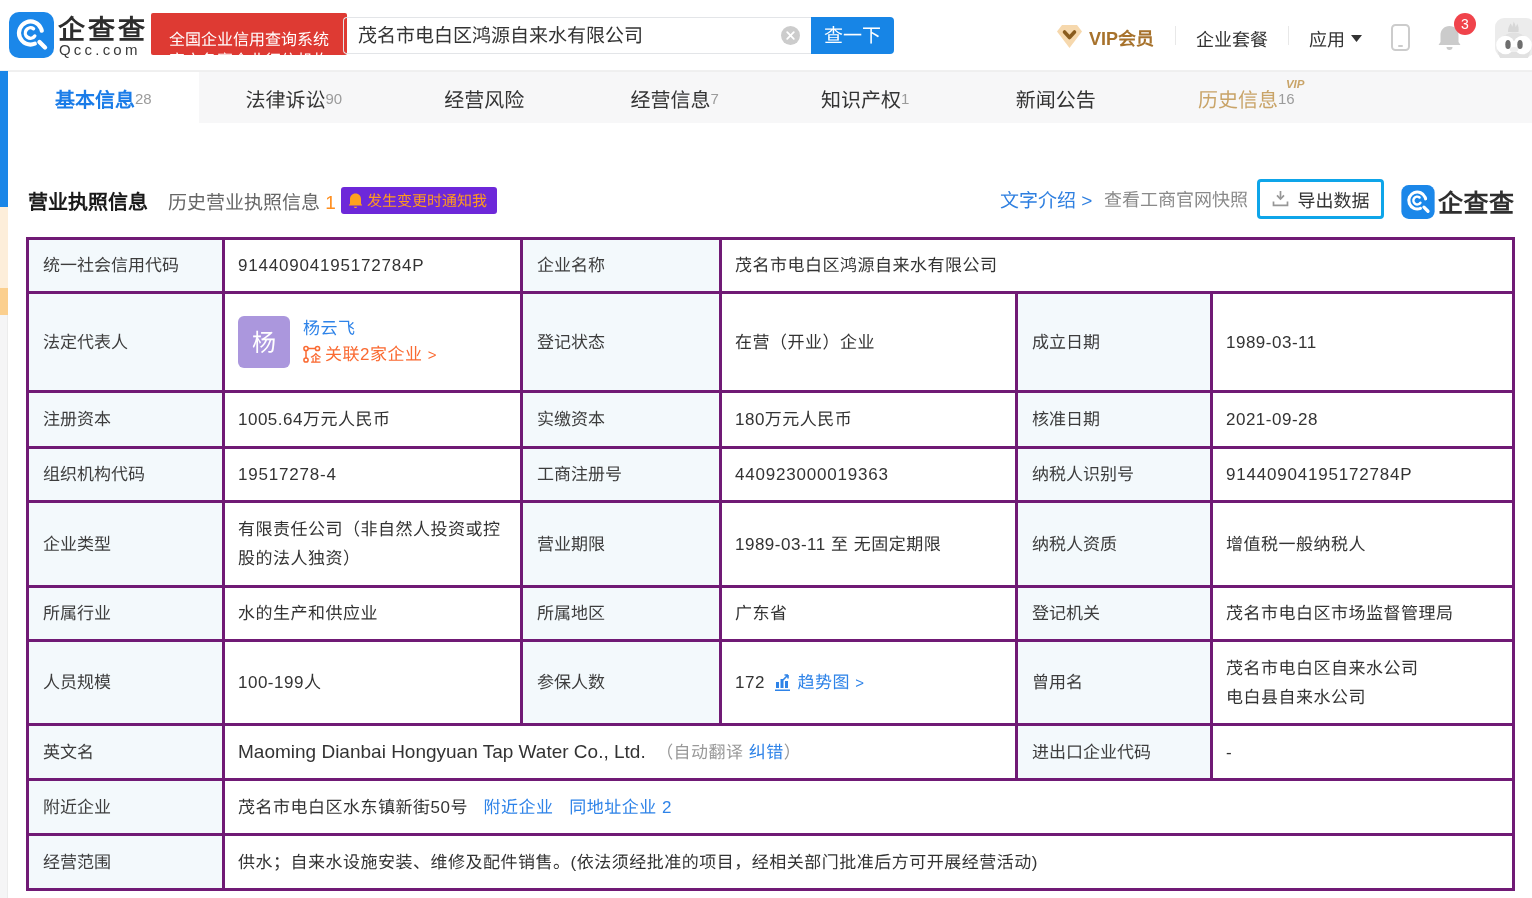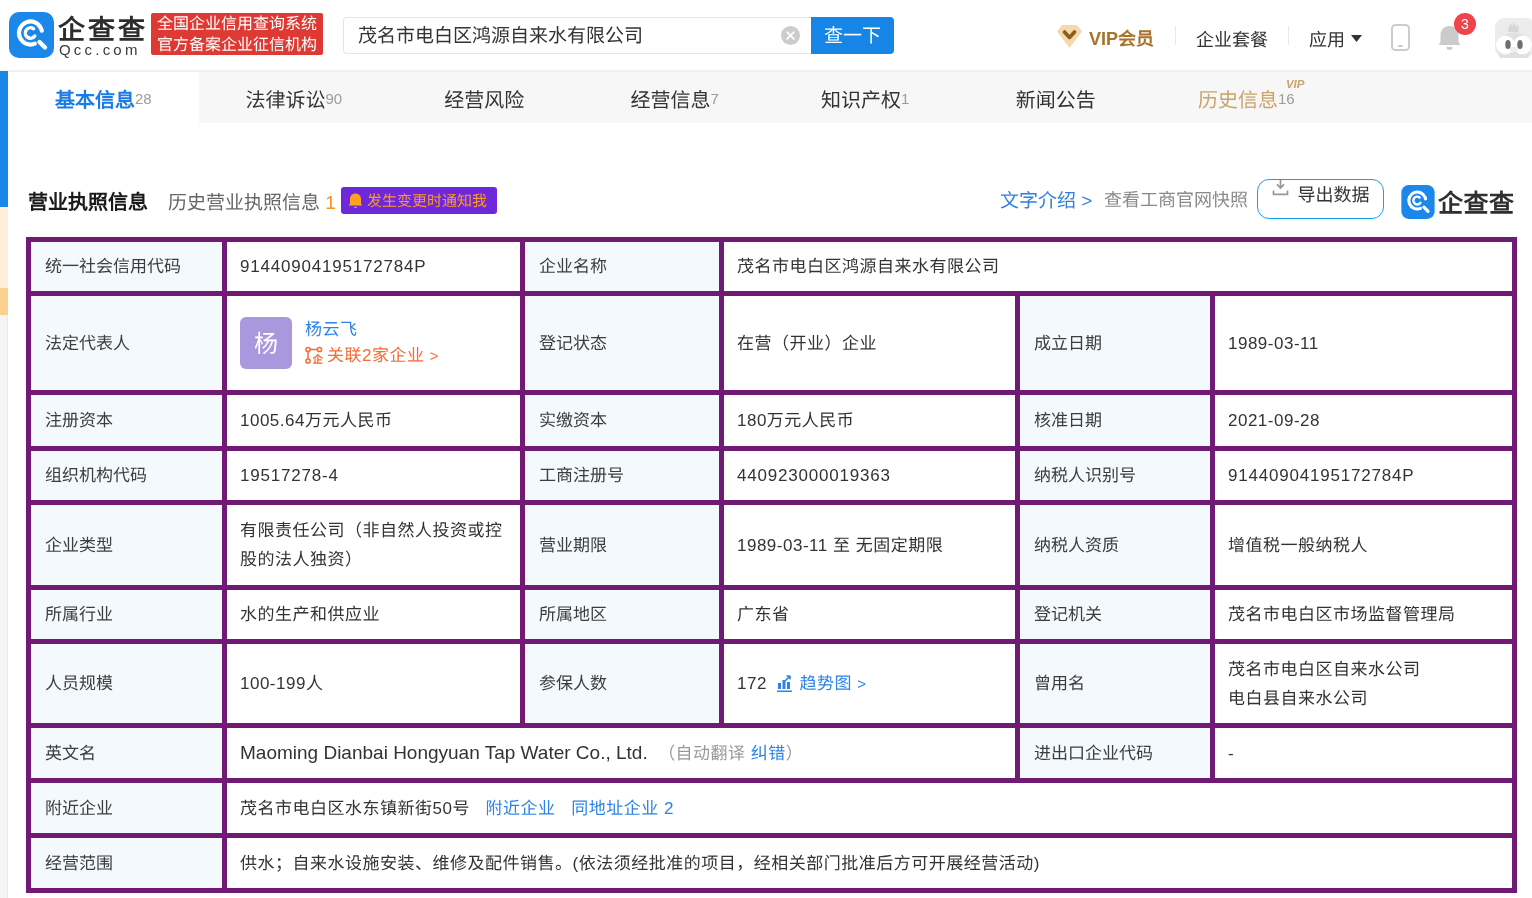--- a/index.html
+++ b/index.html
@@ -12,22 +12,22 @@
 .strip{position:absolute;left:0;width:8px}
 .st-blue{top:71px;height:136px;background:#1a86e8}
 .st-peach{top:207px;height:81px;background:#fdeeda}
 .st-orange{top:288px;height:27px;background:#fbcf8e}
 .st-grey{top:315px;height:583px;background:#f5f5f6;border-right:1px solid #ececec}
 
 
 #header{position:absolute;left:0;top:0;width:1532px;height:71px;background:#fff;border-bottom:1px solid #f0f0f0}
 .logoname{position:absolute;left:58px;top:15px;font-size:27px;font-weight:bold;color:#2d2d2d;letter-spacing:3px;line-height:30px}
 .logosub{position:absolute;left:59px;top:41px;font-size:15px;font-weight:normal;color:#3a3a3a;letter-spacing:3.2px}
-.redbadge{position:absolute;left:151px;top:13px;width:172px;height:42px;background:#de3a33;color:#fff;
-font-size:16px;line-height:21px;text-align:center;border-radius:2px;padding-top:0px}
+.redbadge{position:absolute;left:151px;top:13px;width:196px;height:42px;background:#de3a33;color:#fff;
+font-size:16px;line-height:21px;text-align:center;border-radius:2px;padding-top:16px}
 .search{position:absolute;left:343px;top:17px;width:468px;height:37px;border:1px solid #e3e5e8;border-right:none;
 border-radius:4px 0 0 4px;font-size:19px;color:#333;line-height:35px;padding-left:14px}
 .gobtn{position:absolute;left:811px;top:17px;width:83px;height:37px;background:#1785e6;color:#fff;
 font-size:19px;line-height:37px;text-align:center;border-radius:0 4px 4px 0}
 .viptxt{position:absolute;left:1089px;top:24px;font-size:18px;font-weight:bold;color:#a7722c}
 .hsep{position:absolute;top:26px;width:1px;height:19px;background:#e8e8e8}
 .hitem{position:absolute;top:25px;font-size:18px;color:#333}
 
 
 #nav{position:absolute;left:8px;top:71px;width:1524px;height:52px;background:#f7f7f8;border-top:1px solid #efefef;display:flex}
@@ -40,28 +40,28 @@
 
 
 .h1{position:absolute;left:28px;top:186px;font-size:20px;font-weight:bold;color:#1a1a1a}
 .h2{position:absolute;left:168px;top:187px;font-size:19px;color:#666}
 .h2 b{color:#ff8f1f;font-weight:normal}
 .notify{position:absolute;left:341px;top:187px;height:27px;background:#6d28d9;border-radius:3px;
 font-size:15px;color:#ff9a1e;line-height:27px;padding:0 10px 0 26px}
 .tools{position:absolute;top:185px;font-size:19px}
 .lnk{color:#2e7fe0;text-decoration:none}
 .grey{color:#8a8a8a}
-.expbtn{position:absolute;left:1257px;top:179px;width:127px;height:40px;border:1px solid #0ea5e9;border-radius:12px;
-display:flex;align-items:flex-start;justify-content:center;font-size:18px;color:#333;background:#fff}
+.expbtn{position:absolute;left:1257px;top:179px;width:127px;height:40px;border:3px solid #0ea5e9;border-radius:4px;
+display:flex;align-items:center;justify-content:center;font-size:18px;color:#333;background:#fff}
 .wmtext{position:absolute;left:1438px;top:183px;font-size:25px;font-weight:bold;color:#2f2f2f;letter-spacing:0.5px}
 
 
 table{position:absolute;left:26px;top:237px;width:1486px;border-collapse:collapse;table-layout:fixed;
 font-size:17px;color:#333;letter-spacing:0.5px}
-td{border:5px solid #701a75;vertical-align:middle;padding:0 10px 0 13px;line-height:29px}
+td{border:3px solid #701a75;vertical-align:middle;padding:0 10px 0 13px;line-height:29px}
 td.lbl{background:#f3f9fc;color:#3d3d3d;padding-left:14px;letter-spacing:0px}
 .blue{color:#2e83e8}
 .orange{color:#fa6a32}
 .g9{color:#999}
 .code{letter-spacing:0.8px}
 .person{display:flex;align-items:center}
 .pavatar{width:52px;height:52px;border-radius:6px;background:#ab97dd;color:#fff;font-size:24px;
 display:flex;align-items:center;justify-content:center;margin-right:13px;letter-spacing:0}
 .pline{line-height:26px}
 </style>

